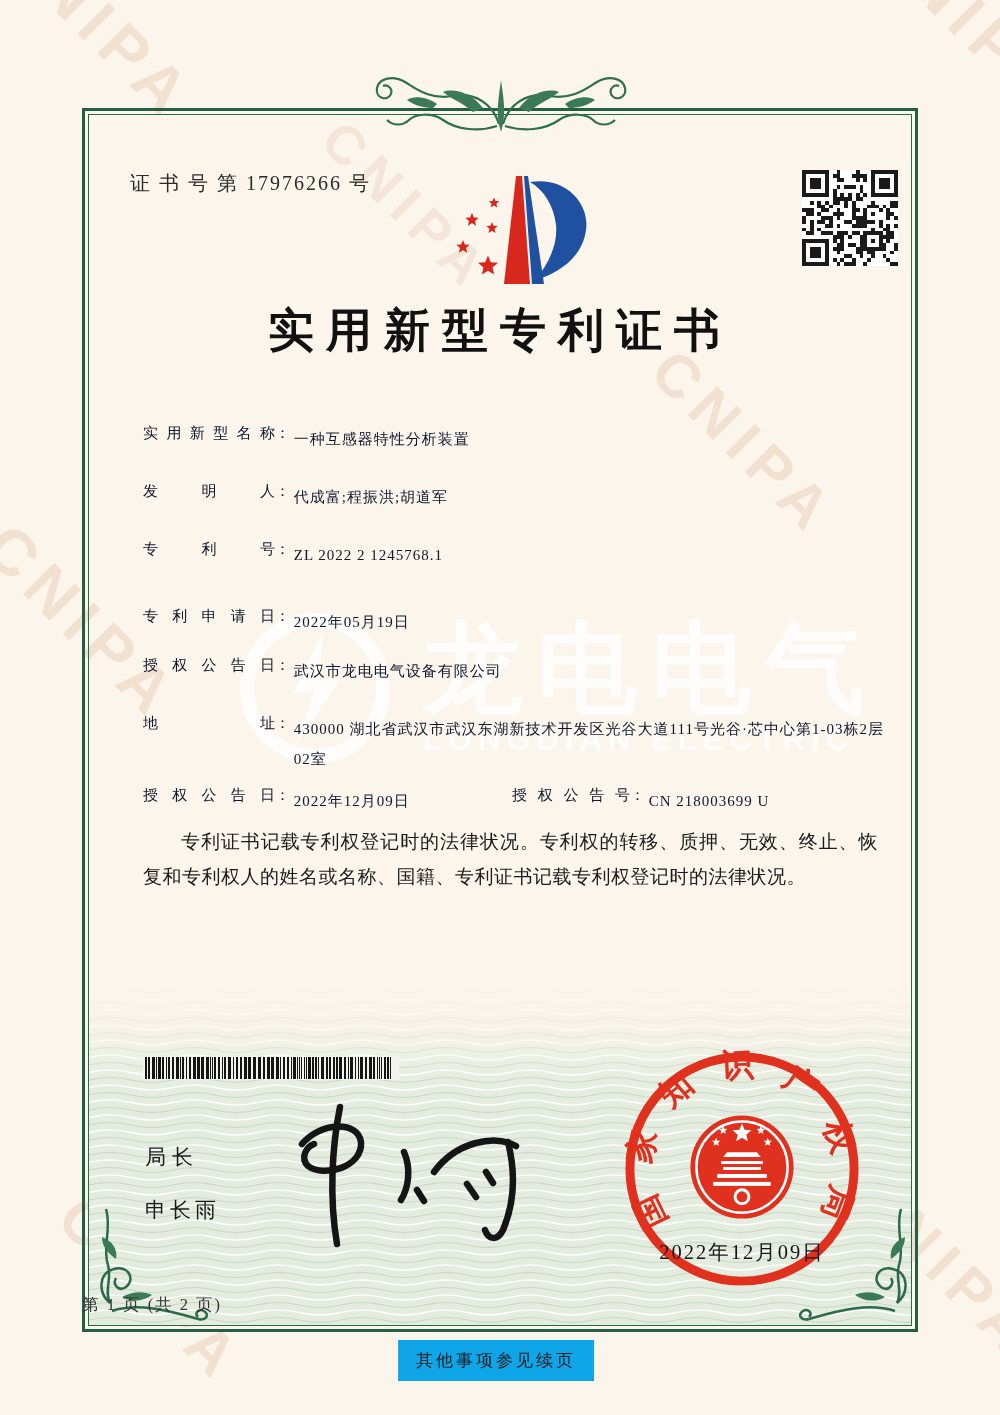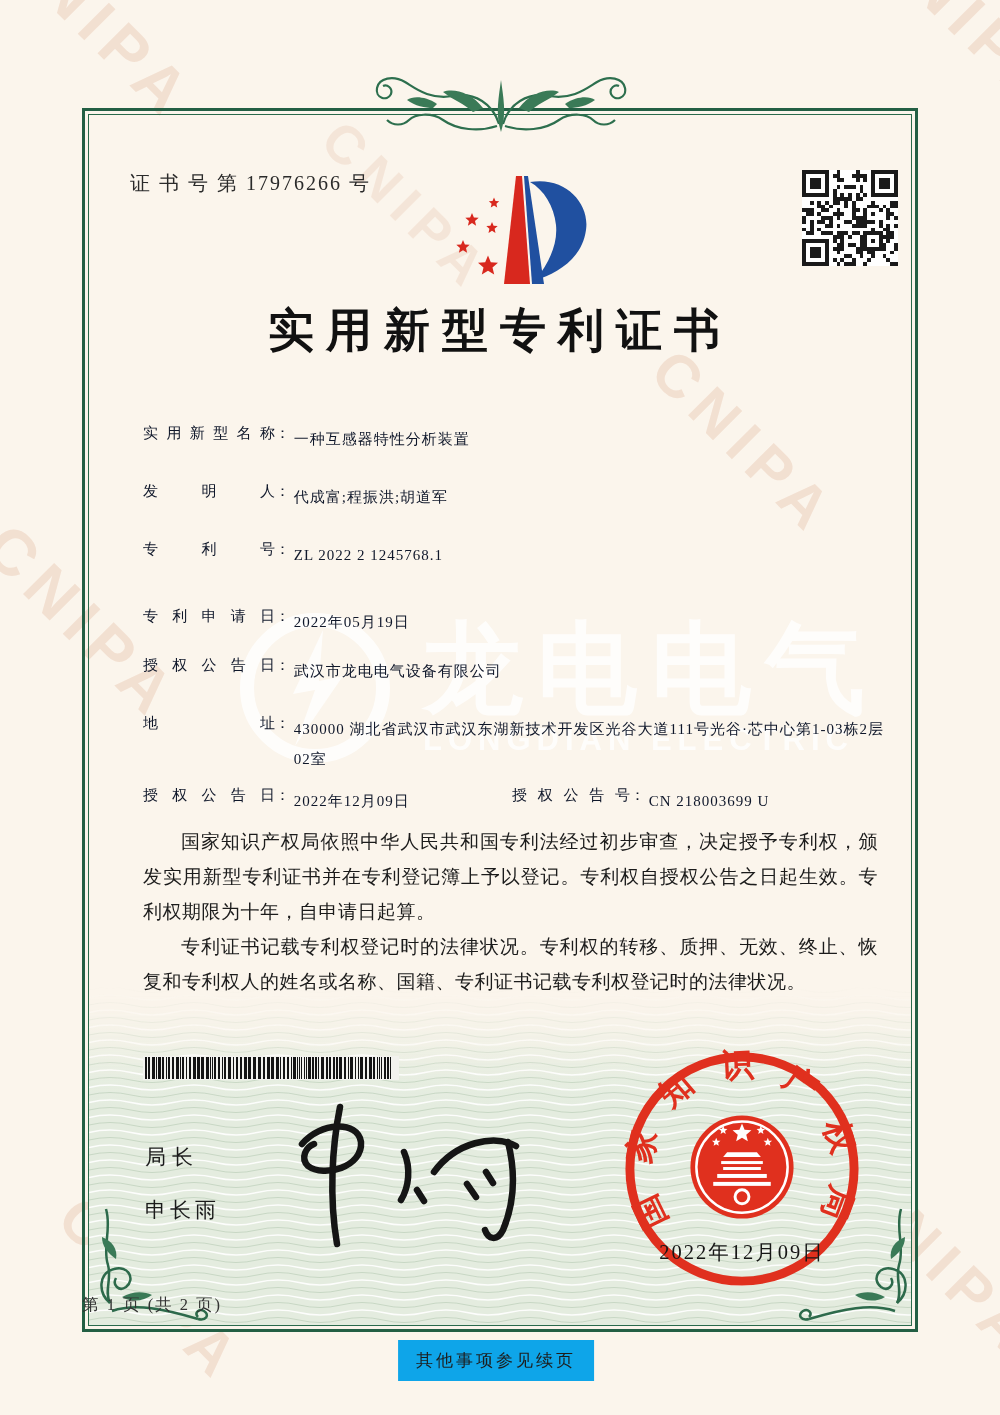--- a/index.html
+++ b/index.html
@@ -404,21 +404,20 @@
     <span class="flabel">授权公告日</span><span class="fcolon">：</span>
     <span class="fvalue">2022年12月09日</span>
   </span>
   <span class="g2">
     <span class="flabel">授权公告号</span><span class="fcolon">：</span>
     <span class="fvalue">CN 218003699 U</span>
   </span>
 </div>
 
 <div class="abs paras">
-  <p>国家知识产权局依照中华人民共和国专利法经过初步审查，决定授予专利权，颁发实用新型专利证书并在专利登记簿上予以登记。专利权自授权公告之日起生效。专利权期限为十年，自申请日起算。</p>
   <p>专利证书记载专利权登记时的法律状况。专利权的转移、质押、无效、终止、恢复和专利权人的姓名或名称、国籍、专利证书记载专利权登记时的法律状况。</p>
 </div>
 
 <svg id="barcode" class="abs" style="left:143px;top:1056px;" width="256" height="24">
     <rect x="0" y="0" width="256" height="24" fill="#f2f2ee"></rect>
     <rect x="2" y="1" width="2" height="22" fill="#141414"></rect>
     <rect x="5" y="1" width="2" height="22" fill="#141414"></rect>
     <rect x="9" y="1" width="3" height="22" fill="#141414"></rect>
     <rect x="13" y="1" width="1" height="22" fill="#141414"></rect>
     <rect x="15" y="1" width="3" height="22" fill="#141414"></rect>

